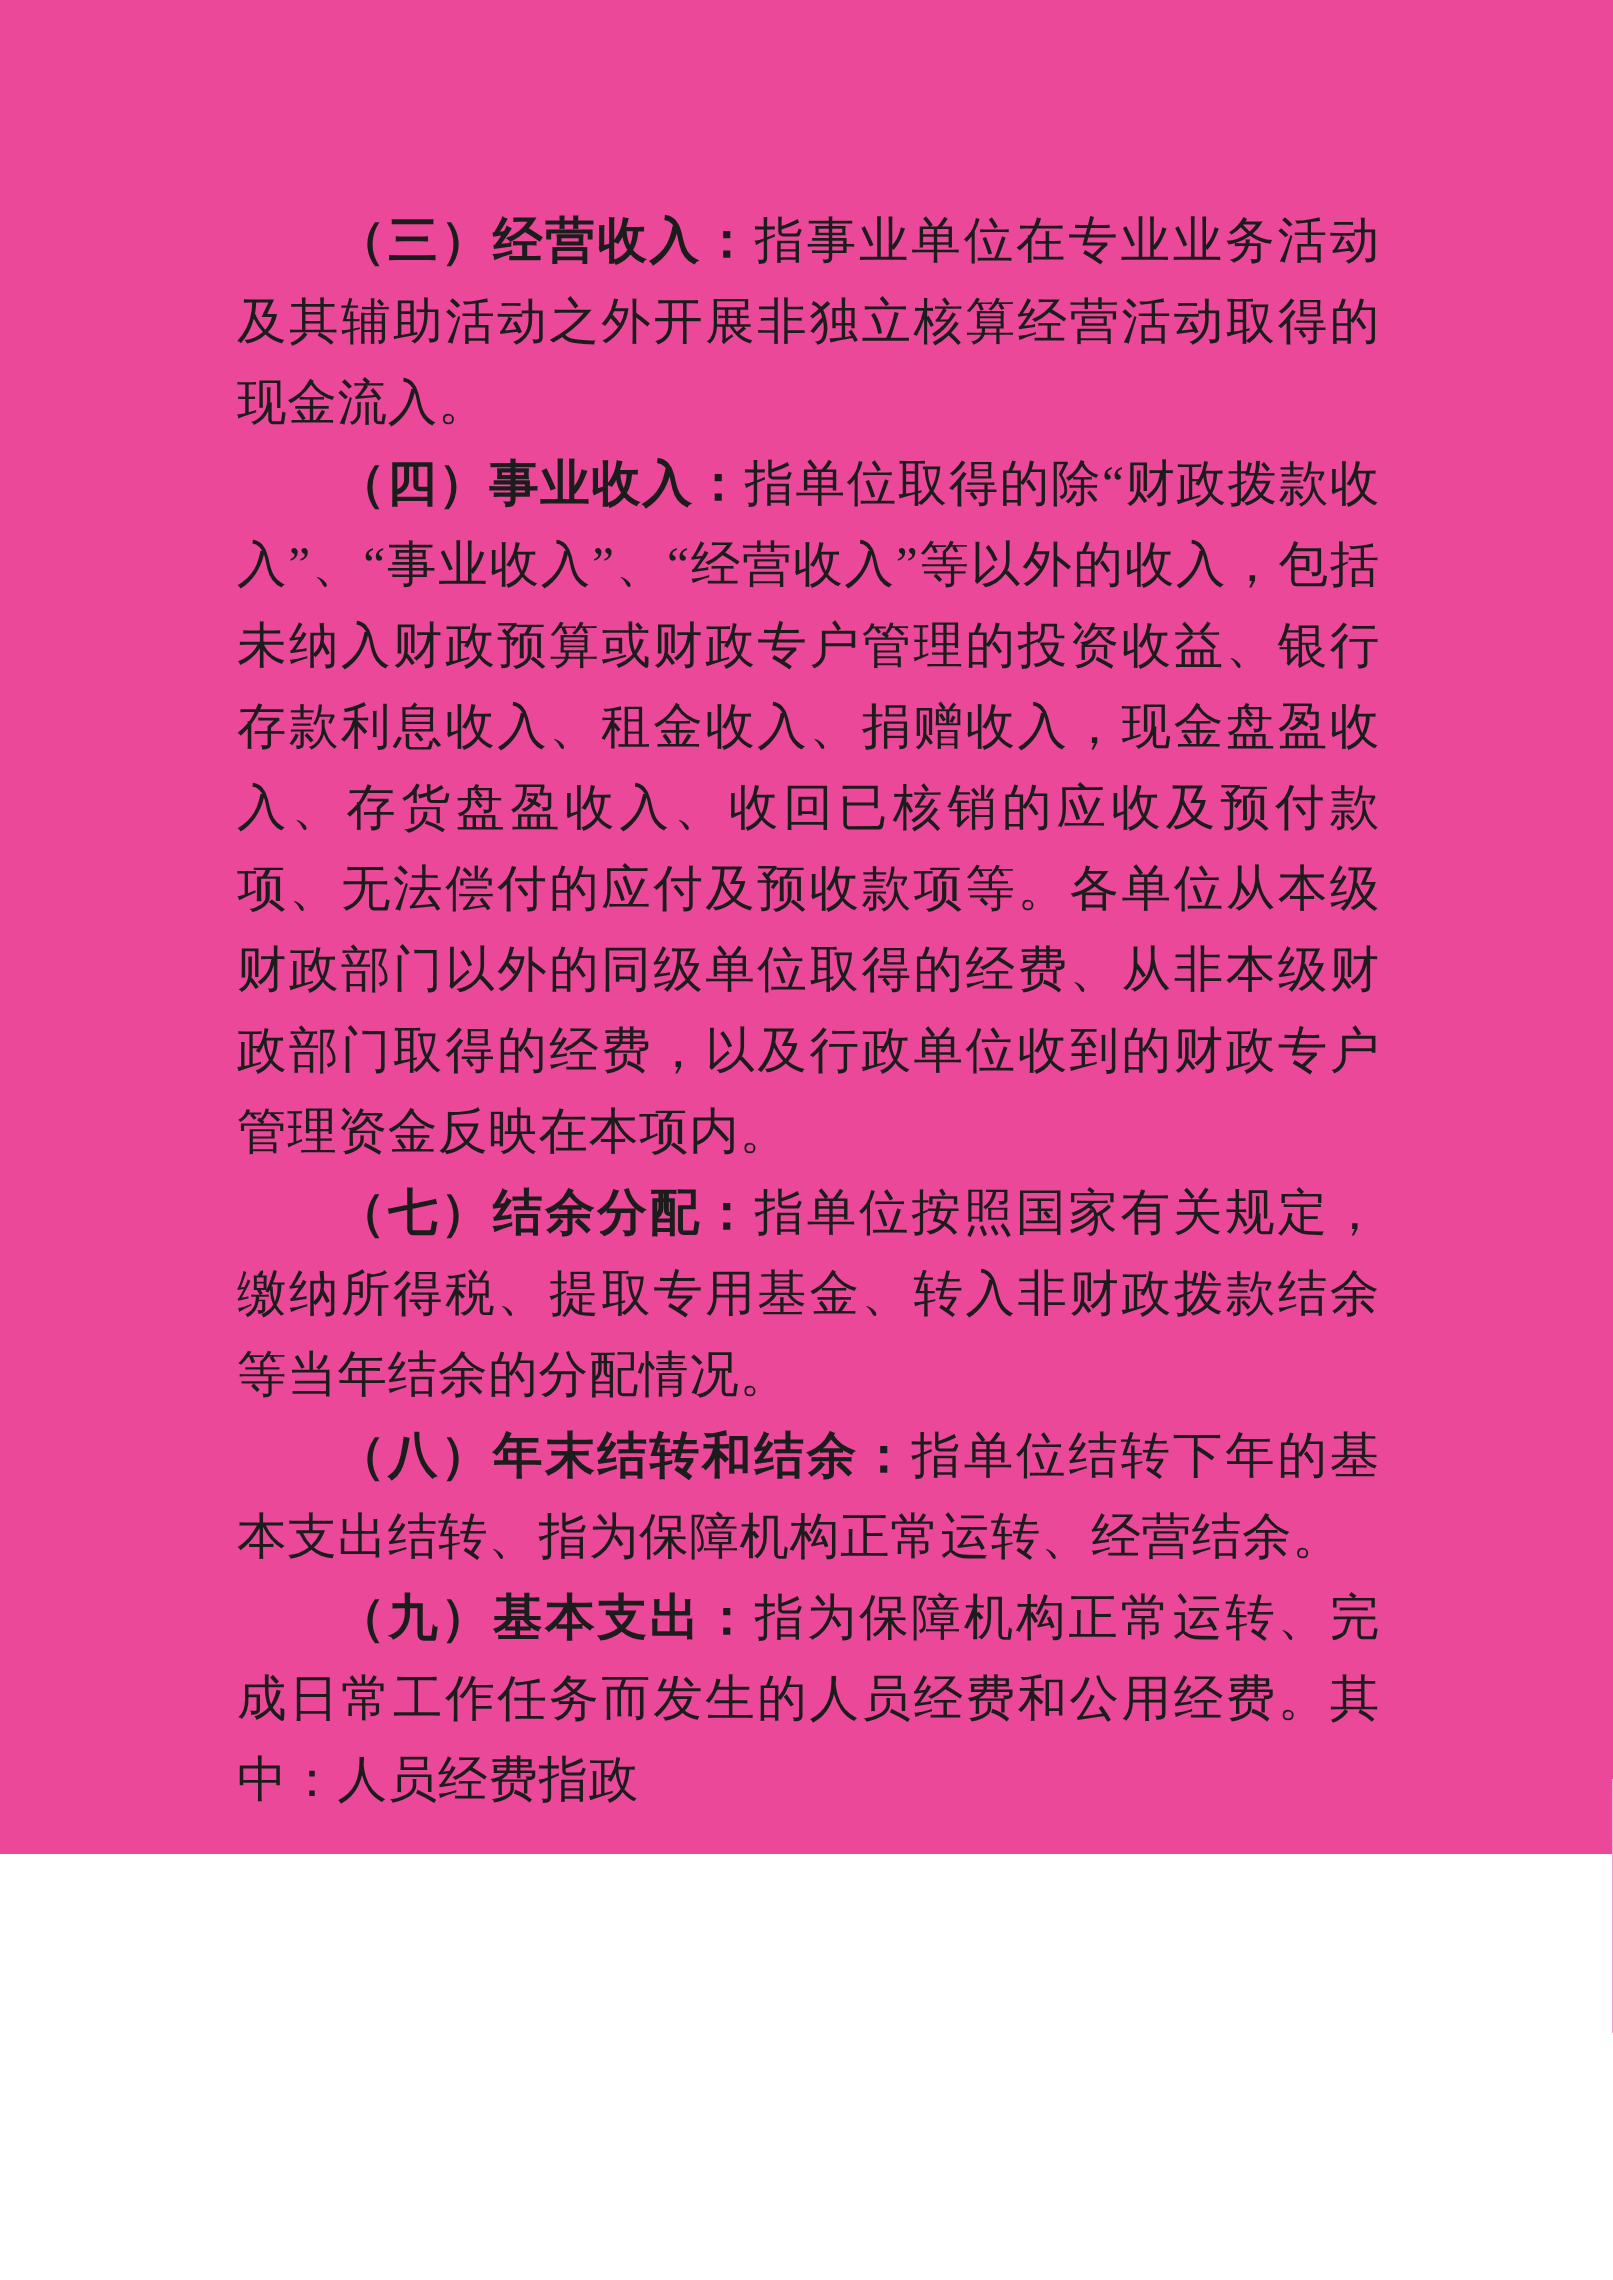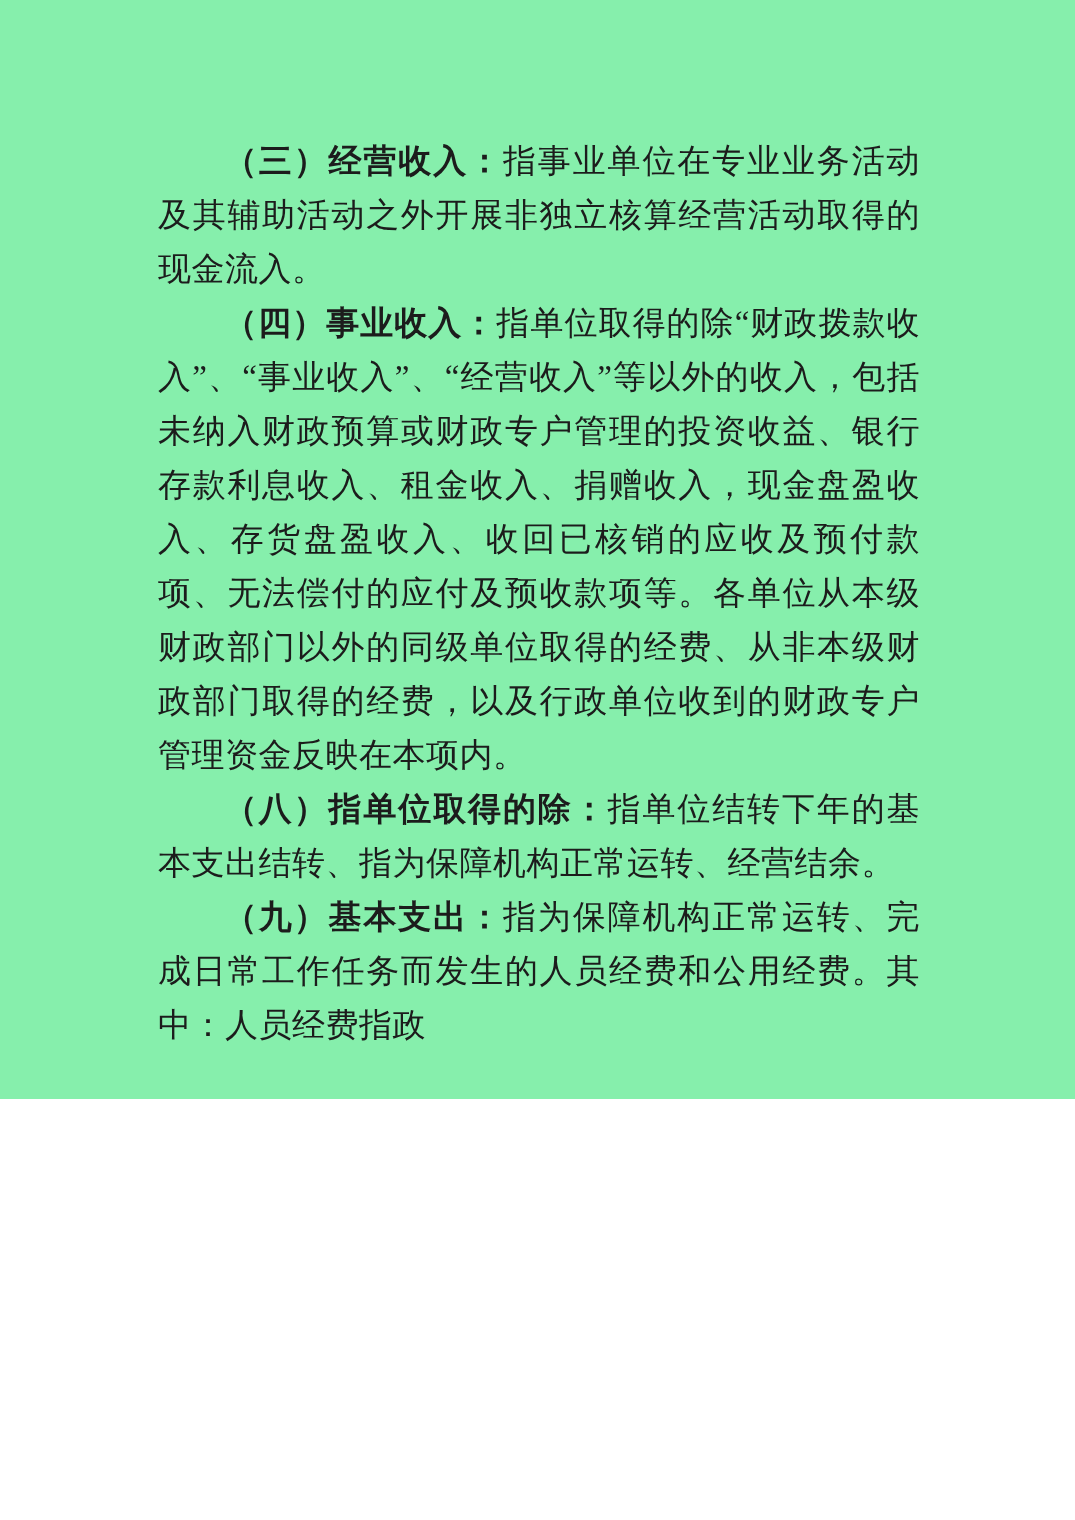--- a/index.html
+++ b/index.html
@@ -3,22 +3,22 @@
 <meta charset="utf-8">
 <style>
   html, body {
     margin: 0;
     padding: 0;
     background: #ffffff;
   }
   .page {
     position: relative;
     width: 1075px;
-    height: 1099px;
-    background: #86efac;
+    height: 1236px;
+    background: #ec4899;
     overflow: hidden;
     font-family: "Liberation Serif", serif;
   }
   .content {
     position: absolute;
     top: 134px;
     left: 158px;
     width: 762px;
   }
   .para {
@@ -45,17 +45,18 @@
     letter-spacing: 3px;
   }
 </style>
 </head>
 <body>
 
 <div class="page">
   <div class="content">
     <p class="para"><span class="head">（三）经营收入：</span><span>指事业单位在专业业务活动及其辅助活动之外开展非独立核算经营活动取得的现金流入。</span></p>
     <p class="para"><span class="head">（四）事业收入：</span><span>指单位取得的除“财政拨款收入”、“事业收入”、“经营收入”等以外的收入，包括未纳入财政预算或财政专户管理的投资收益、银行存款利息收入、租金收入、捐赠收入，现金盘盈收入、存货盘盈收入、收回已核销的应收及预付款项、无法偿付的应付及预收款项等。各单位从本级财政部门以外的同级单位取得的经费、从非本级财政部门取得的经费，以及行政单位收到的财政专户管理资金反映在本项内。</span></p>
-    <p class="para"><span class="head">（八）指单位取得的除：</span><span>指单位结转下年的基本支出结转、指为保障机构正常运转、经营结余。</span></p>
+    <p class="para"><span class="head">（七）结余分配：</span><span>指单位按照国家有关规定，缴纳所得税、提取专用基金、转入非财政拨款结余等当年结余的分配情况。</span></p>
+    <p class="para"><span class="head">（八）年末结转和结余：</span><span>指单位结转下年的基本支出结转、指为保障机构正常运转、经营结余。</span></p>
     <p class="para"><span class="head">（九）基本支出：</span><span>指为保障机构正常运转、完成日常工作任务而发生的人员经费和公用经费。其中：人员经费指政</span></p>
   </div>
   <div class="folio">- 8 -</div>
 </div>
 
 </body></html>

